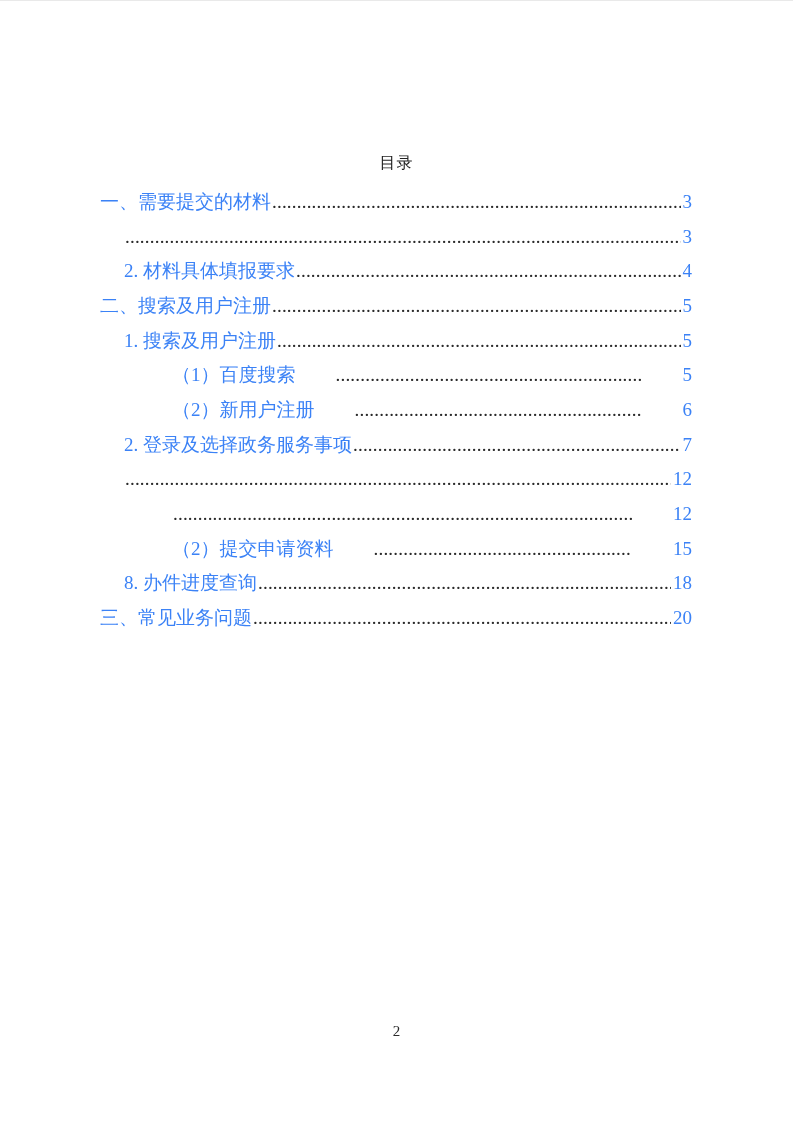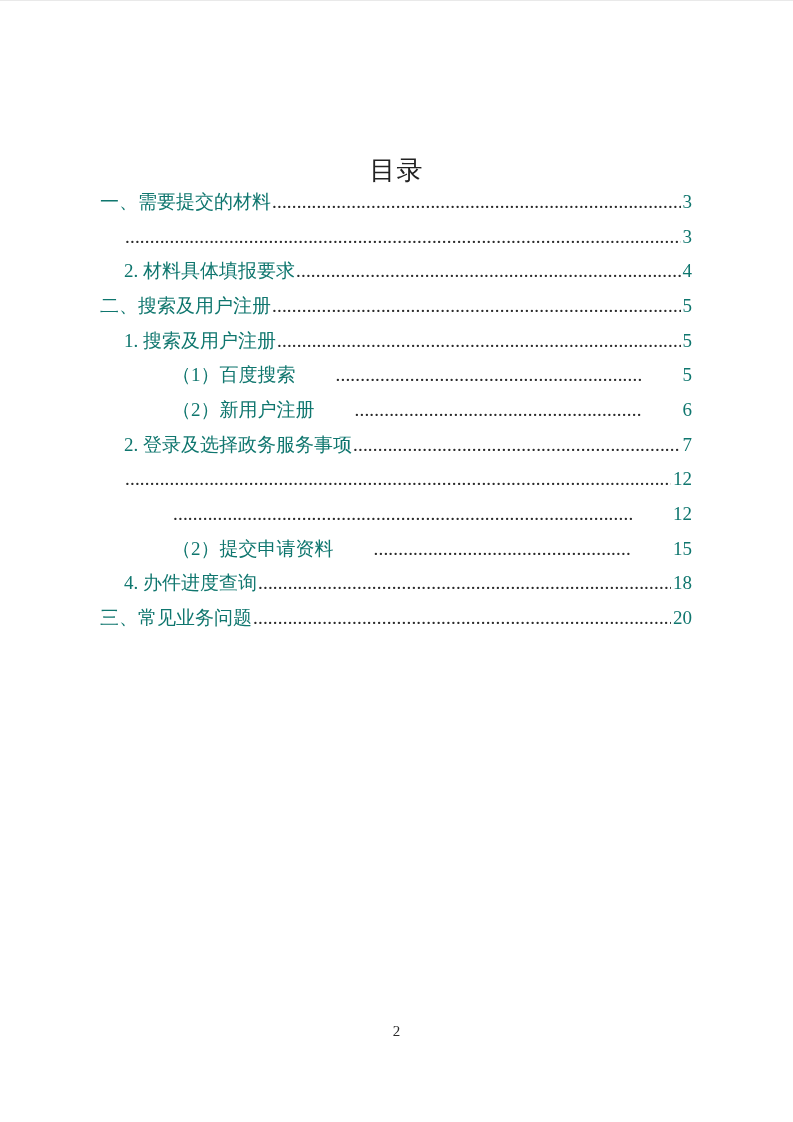--- a/index.html
+++ b/index.html
@@ -20,38 +20,38 @@
     inset: 0;
     background: #ffffff;
     border-top: 1px solid #e9e9e9;
   }
   .doc-title {
     position: absolute;
     top: 152px;
     left: 0;
     width: 100%;
     text-align: center;
-    font-size: 26px;
+    font-size: 16px;
     letter-spacing: 1px;
     font-weight: 400;
     color: #222222;
   }
   .toc {
     position: absolute;
     top: 184px;
     left: 100px;
     right: 101px;
   }
   .toc-row {
     display: flex;
     align-items: baseline;
     height: 34.66px;
     line-height: 34.66px;
     font-size: 19px;
-    color: #0f766e;
+    color: #3b82f6;
   }
   .toc-row.lvl-1 { padding-left: 0; }
   .toc-row.lvl-2 { padding-left: 24px; }
   .toc-row.lvl-3 { padding-left: 72px; gap: 39px; }
   .toc-label {
     white-space: nowrap;
     flex: 0 0 auto;
   }
   .toc-dots {
     flex: 1 1 auto;
@@ -134,21 +134,21 @@
       <div class="toc-row lvl-3">
     <span class="toc-dots"></span>
     <span class="toc-page">12</span>
   </div>
       <div class="toc-row lvl-3">
     <span class="toc-label">（2）提交申请资料</span>
     <span class="toc-dots"></span>
     <span class="toc-page">15</span>
   </div>
       <div class="toc-row lvl-2">
-    <span class="toc-label">4. 办件进度查询</span>
+    <span class="toc-label">8. 办件进度查询</span>
     <span class="toc-dots"></span>
     <span class="toc-page">18</span>
   </div>
       <div class="toc-row lvl-1">
     <span class="toc-label">三、常见业务问题</span>
     <span class="toc-dots"></span>
     <span class="toc-page">20</span>
   </div>
     </div>
 

